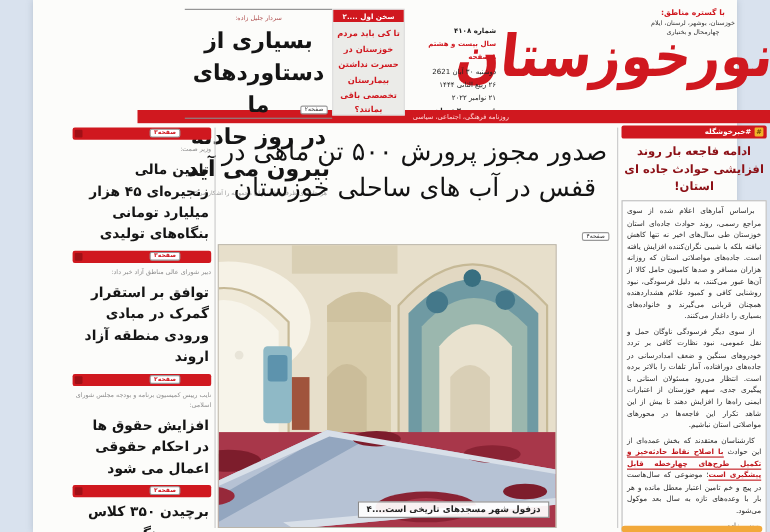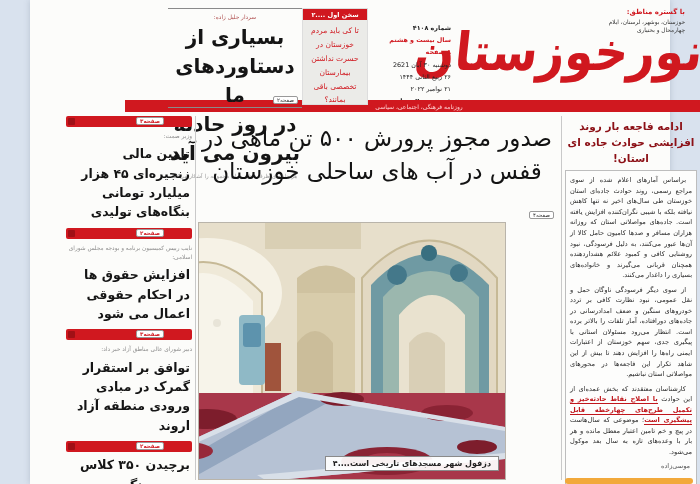--- a/index.html
+++ b/index.html
@@ -18,21 +18,21 @@
   
   .logo {
     position:absolute; left:390px; top:6px; width:278px; height:90px;
     display:flex; align-items:center; justify-content:center;
     color:#d0181f; font-weight:bold; font-size:47px;
     transform:skewX(-6deg) scaleY(1.12);
     letter-spacing:-2px; white-space:nowrap;
   }
   .coverage {
     position:absolute; left:545px; top:7px; width:110px;
-    text-align:right; line-height:1.5;
+    text-align:center; line-height:1.5;
   }
   .coverage .cov-title { color:#d0181f; font-weight:bold; font-size:7px; }
   .coverage .cov-line { color:#333; font-size:5.8px; }
   .issuecol {
     position:absolute; left:345px; top:22px; width:76px;
     text-align:right; line-height:1.9; font-size:6.4px; color:#222;
   }
   .issuecol .red { color:#d0181f; font-weight:bold; }
   .issuecol .b { font-weight:bold; }
   .tagline-bar {
@@ -57,21 +57,21 @@
   
   .fw-box {
     position:absolute; left:272px; top:8px; width:66px; height:97px;
     background:#ebebe8; border:1px solid #ddd;
   }
   .fw-head {
     background:#d0181f; color:#fff; font-size:6.5px; font-weight:bold;
     height:11px; display:flex; align-items:center; justify-content:center;
   }
   .fw-body {
-    color:#d0181f; font-weight:normal; font-size:7.5px; line-height:1.85;
+    color:#d0181f; font-weight:bold; font-size:7.5px; line-height:1.85;
     text-align:center; padding:4px 3px;
   }
   
   .vdiv { position:absolute; top:116px; width:1px; height:364px; background:#c9c9c9; }
   
   .sidebar { position:absolute; left:36px; top:116px; width:126px; }
   .sb-item { margin-bottom:6px; text-align:right; }
   .sb-bar {
     position:relative; height:11px; background:#d0181f; border-radius:2px;
     display:flex; align-items:center;
@@ -181,33 +181,33 @@
           <span class="bar-icon"></span>
           <span class="pagetag">صفحه۳</span>
         </div>
         <div class="sb-kicker">وزیر صمت:</div>
         <div class="sb-title">تامین مالی زنجیره‌ای ۴۵ هزار میلیارد تومانی بنگاه‌های تولیدی</div>
       </div>
 
       <div class="sb-item">
         <div class="sb-bar">
           <span class="bar-icon"></span>
+          <span class="pagetag">صفحه۳</span>
+        </div>
+        <div class="sb-kicker">دبیر شورای عالی مناطق آزاد خبر داد:</div>
+        <div class="sb-title">توافق بر استقرار گمرک در مبادی ورودی منطقه آزاد اروند</div>
+      </div>
+
+      <div class="sb-item">
+        <div class="sb-bar">
+          <span class="bar-icon"></span>
           <span class="pagetag">صفحه۲</span>
         </div>
         <div class="sb-kicker">نایب رییس کمیسیون برنامه و بودجه مجلس شورای اسلامی:</div>
         <div class="sb-title">افزایش حقوق ها در احکام حقوقی اعمال می شود</div>
-      </div>
-
-      <div class="sb-item">
-        <div class="sb-bar">
-          <span class="bar-icon"></span>
-          <span class="pagetag">صفحه۳</span>
-        </div>
-        <div class="sb-kicker">دبیر شورای عالی مناطق آزاد خبر داد:</div>
-        <div class="sb-title">توافق بر استقرار گمرک در مبادی ورودی منطقه آزاد اروند</div>
       </div>
 
       <div class="sb-item">
         <div class="sb-bar">
           <span class="bar-icon"></span>
           <span class="pagetag">صفحه۲</span>
         </div>
         <div class="sb-title">برچیدن ۳۵۰ کلاس درس سنگی در خوزستان به دست خیران</div>
       </div>
 
@@ -266,20 +266,24 @@
           <ellipse cx="40" cy="228" rx="26" ry="9" fill="#97293a"></ellipse>
 
           <polygon points="0,238 150,168 358,204 358,208 152,174 0,242" fill="#d8dfe8"></polygon>
           <polygon points="120,258 358,236 358,230 110,252" fill="#d8dfe8"></polygon>
         </svg>
         <div class="photo-caption">دزفول شهر مسجدهای تاریخی است....۴</div>
       </div>
     </div>
 
     <div class="right-col">
+      <div class="rc-bar">
+        <span class="hash-icon">#</span>
+        <span>#خبرخوشگله</span>
+      </div>
       <div class="rc-headline">ادامه فاجعه بار روند افزایشی حوادث جاده ای استان!</div>
       <div class="rc-body">
         <p>براساس آمارهای اعلام شده از سوی مراجع رسمی، روند حوادث جاده‌ای استان خوزستان طی سال‌های اخیر نه تنها کاهش نیافته بلکه با شیبی نگران‌کننده افزایش یافته است. جاده‌های مواصلاتی استان که روزانه هزاران مسافر و صدها کامیون حامل کالا از آن‌ها عبور می‌کنند، به دلیل فرسودگی، نبود روشنایی کافی و کمبود علائم هشداردهنده همچنان قربانی می‌گیرند و خانواده‌های بسیاری را داغدار می‌کنند.</p>
         <p>از سوی دیگر فرسودگی ناوگان حمل و نقل عمومی، نبود نظارت کافی بر تردد خودروهای سنگین و ضعف امدادرسانی در جاده‌های دورافتاده، آمار تلفات را بالاتر برده است. انتظار می‌رود مسئولان استانی با پیگیری جدی، سهم خوزستان از اعتبارات ایمنی راه‌ها را افزایش دهند تا بیش از این شاهد تکرار این فاجعه‌ها در محورهای مواصلاتی استان نباشیم.</p>
         <p><span>کارشناسان معتقدند که بخش عمده‌ای از این حوادث </span><span class="rc-highlight">با اصلاح نقاط حادثه‌خیز و تکمیل طرح‌های چهارخطه قابل پیشگیری است</span><span>؛ موضوعی که سال‌هاست در پیچ و خم تامین اعتبار معطل مانده و هر بار با وعده‌های تازه به سال بعد موکول می‌شود.</span></p>
         <div class="rc-sign">موسی‌زاده</div>
       </div>
     </div>
 
     <div class="orange-bar"></div>

